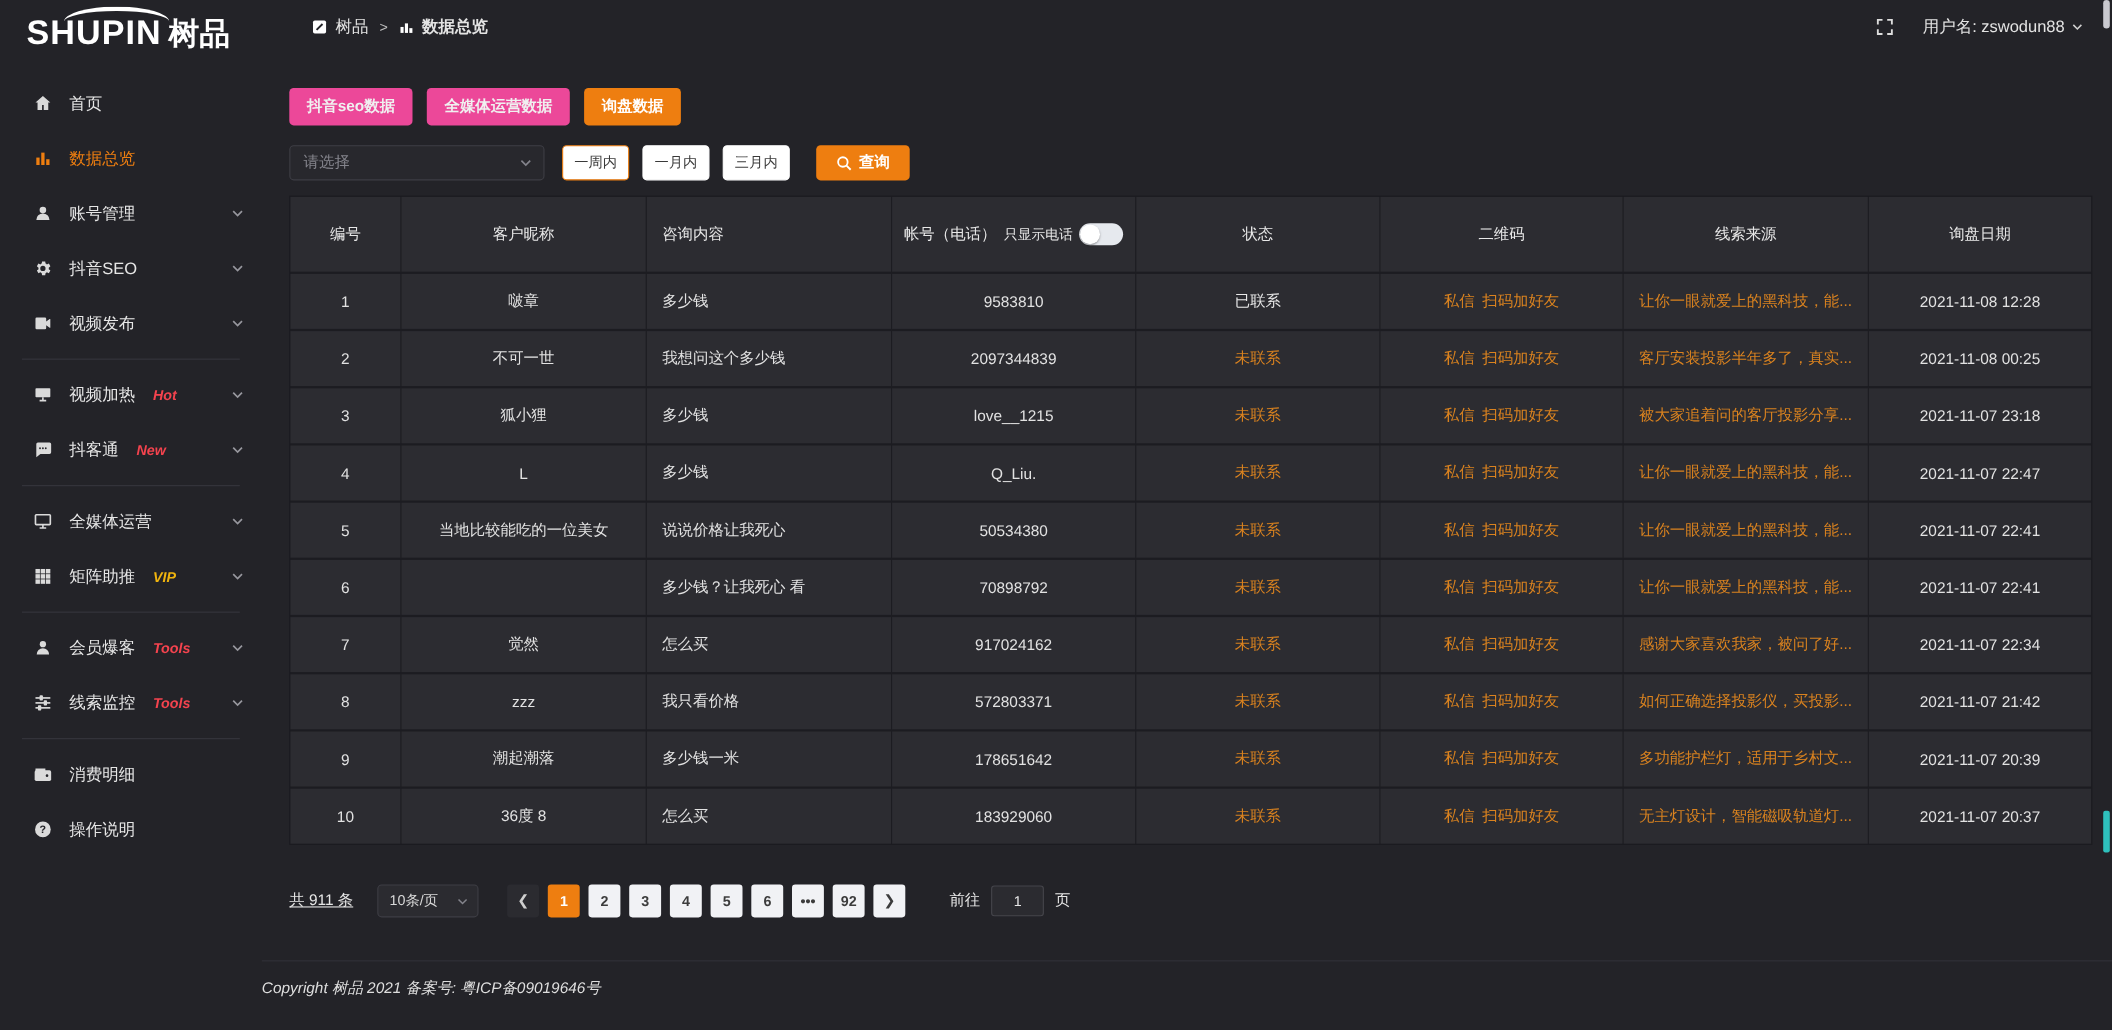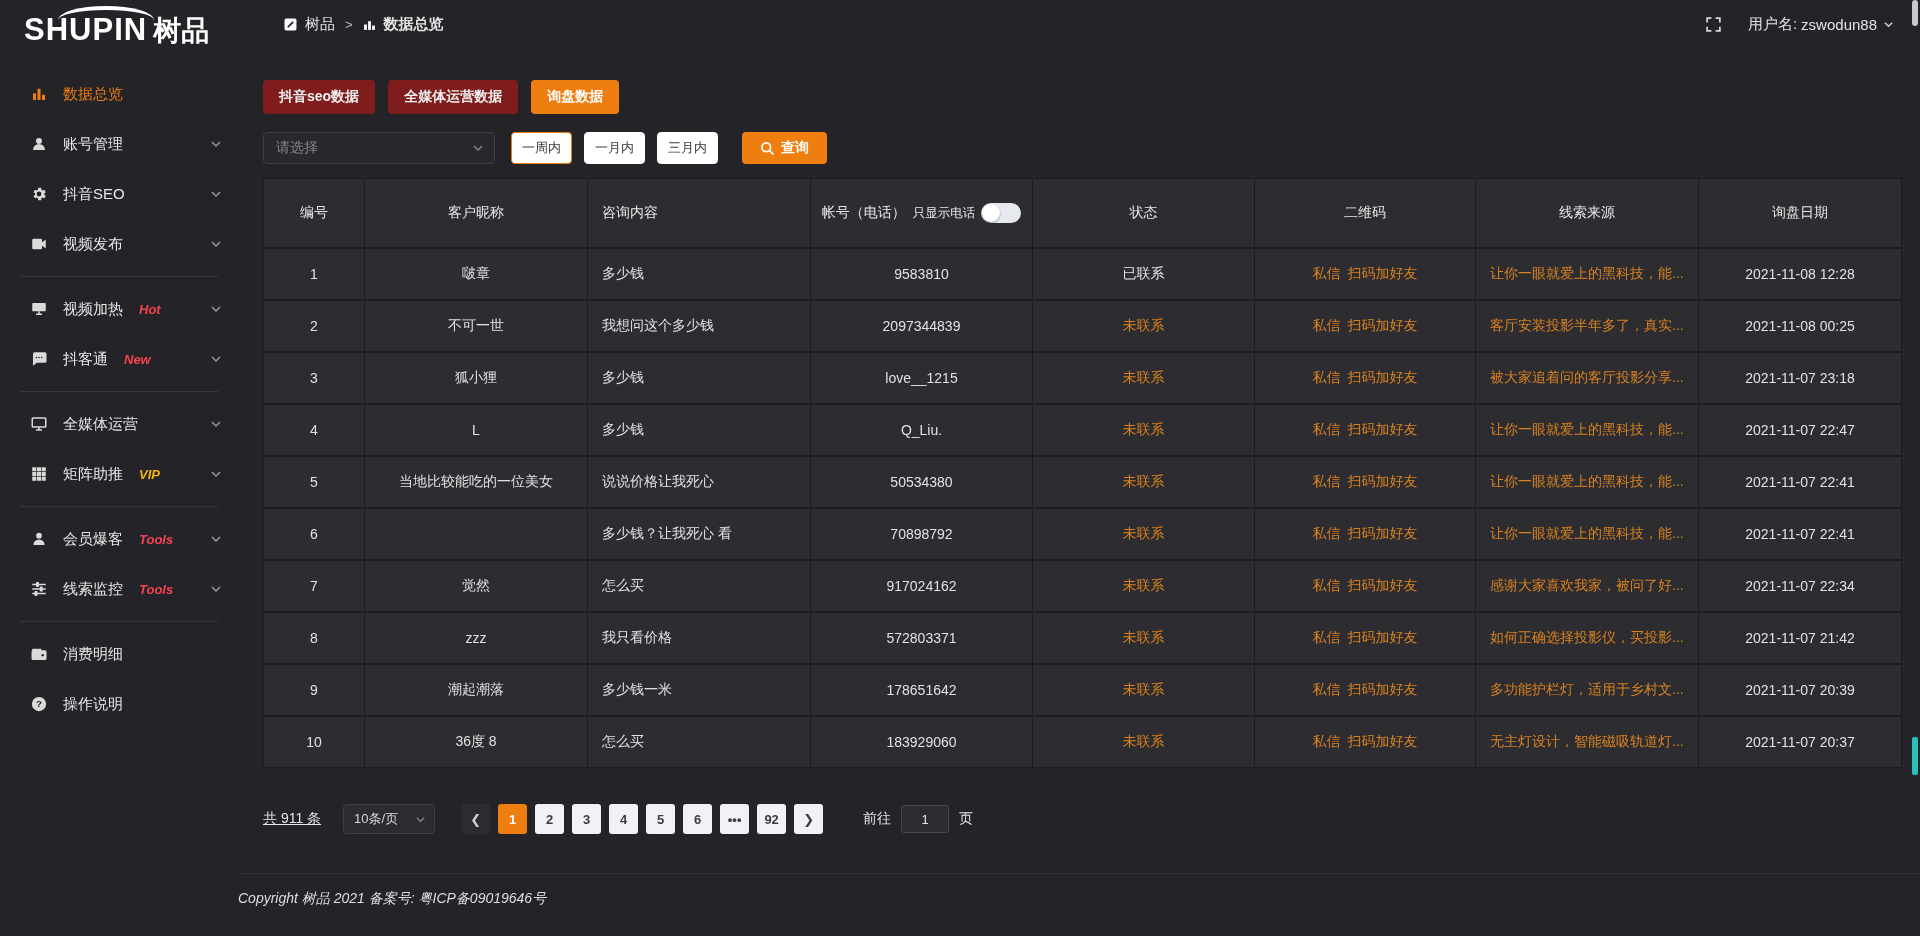--- a/index.html
+++ b/index.html
@@ -38,21 +38,21 @@
   .crumb-current { font-weight:bold; }
   .header-right { margin-left:auto; display:flex; align-items:center; gap:26px; }
   .fullscreen { width:17px; height:17px; color:#dcdcdc; cursor:pointer; }
   .user { display:flex; align-items:center; gap:4px; font-size:15px; cursor:pointer; }
   .user .uchev { color:#cfcfcf; margin-left:2px; }
 
   
   .main { position:absolute; left:238px; top:48px; right:0; bottom:0; padding:0 18px 0 25px; }
 
   .tabs { margin-top:32px; display:flex; gap:13px; }
-  .tab { background:#7f1d1d; color:#f0f0f0; font-size:14px; font-weight:bold;
+  .tab { background:#ec4899; color:#f0f0f0; font-size:14px; font-weight:bold;
     padding:0 16px; height:34px; display:flex; align-items:center; border-radius:4px; cursor:pointer; }
   .tab.active { background:#ee7e10; color:#fff; }
 
   .filters { margin-top:18px; display:flex; align-items:center; }
   .select { width:232px; height:32px; background:#28282d; border:1px solid #3e3e45; border-radius:4px;
     display:flex; align-items:center; padding:0 10px 0 12px; color:#84848c; cursor:pointer; }
   .select .schev { margin-left:auto; color:#84848c; }
   .period { height:32px; min-width:55px; padding:0 10px; margin-left:12px; border-radius:4px;
     background:#fff; color:#3a3a3a; font-size:13px; display:flex; align-items:center; justify-content:center;
     border:1px solid #fff; cursor:pointer; }
@@ -106,20 +106,28 @@
 </head>
 <body>
 
 <div class="sidebar">
   <div class="logo">
     <div class="logo-arc"></div>
     <span class="logo-en">SHUPIN</span>
     <span class="logo-cn">树品</span>
   </div>
   <div class="menu">
+      <div class="menu-item">
+        <span class="mi-icon">
+          <svg viewBox="0 0 24 24" fill="currentColor">
+            <path d="M12 3L3 11h2.5v9h5.5v-6h2v6h5.5v-9H21z"></path>
+          </svg>
+        </span>
+        <span class="mi-label">首页</span>
+      </div>
       <div class="menu-item active">
         <span class="mi-icon">
           <svg viewBox="0 0 24 24" fill="currentColor">
             <rect x="4" y="11" width="4" height="9"></rect>
             <rect x="10" y="5" width="4" height="15"></rect>
             <rect x="16" y="13" width="4" height="7"></rect>
           </svg>
         </span>
         <span class="mi-label">数据总览</span>
       </div>

